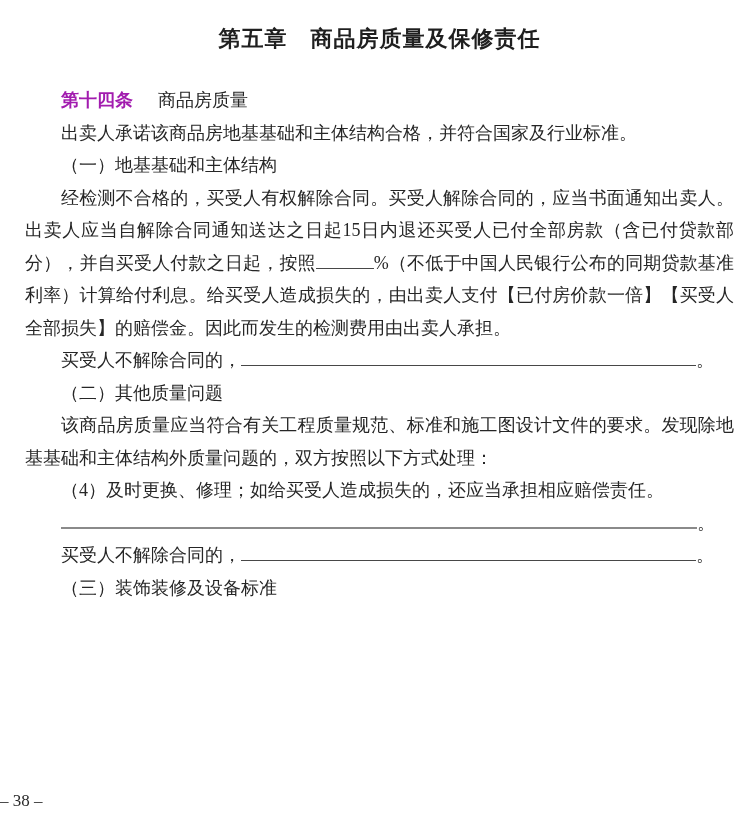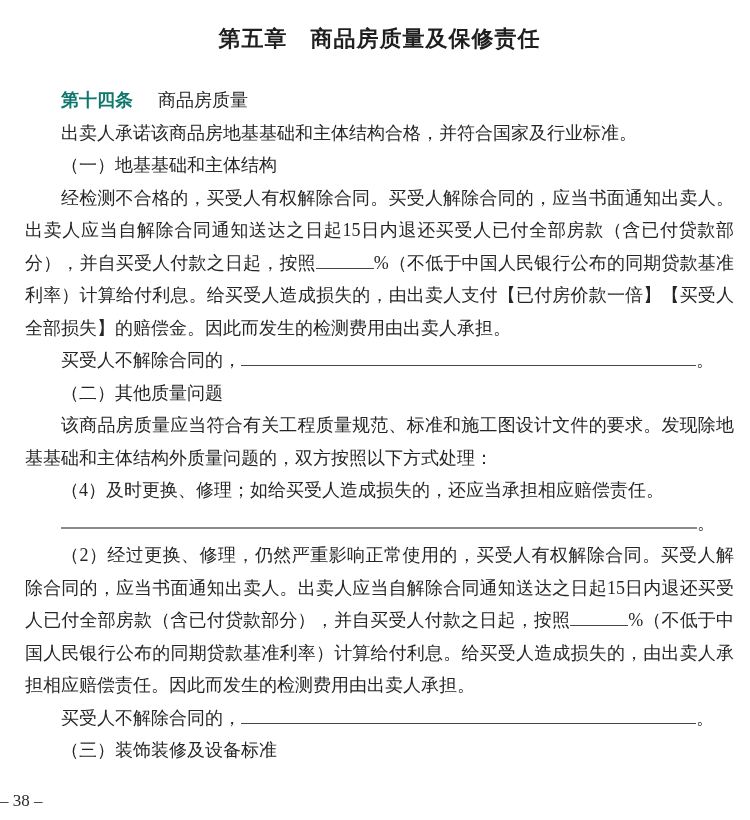--- a/index.html
+++ b/index.html
@@ -34,21 +34,21 @@
     line-height: 32.5px;
     text-align: justify;
   }
   .para {
     margin: 0;
     text-indent: 36px;
   }
   .article-number {
     font-family: Liberation Sans, sans-serif;
     font-weight: bold;
-    color: #0f766e;
+    color: #a21caf;
   }
   .article-title {
     margin-left: 25px;
   }
   .blank {
     display: inline-block;
     height: 0.95em;
     vertical-align: baseline;
     border-bottom: 1.5px solid #474747;
   }
@@ -90,21 +90,20 @@
     <p class="para"><span>买受人不解除合同的，</span><span class="blank blank-fill"></span><span class="period">。</span></p>
 
     <p class="para">（二）其他质量问题</p>
 
     <p class="para">该商品房质量应当符合有关工程质量规范、标准和施工图设计文件的要求。发现除地基基础和主体结构外质量问题的，双方按照以下方式处理：</p>
 
     <p class="para">（4）及时更换、修理；如给买受人造成损失的，还应当承担相应赔偿责任。</p>
 
     <p class="para"><span class="blank blank-full"></span><span class="period">。</span></p>
 
-    <p class="para"><span>（2）经过更换、修理，仍然严重影响正常使用的，买受人有权解除合同。买受人解除合同的，应当书面通知出卖人。出卖人应当自解除合同通知送达之日起15日内退还买受人已付全部房款（含已付贷款部分），并自买受人付款之日起，按照</span><span class="blank blank-rate"></span><span>%</span><span>（不低于中国人民银行公布的同期贷款基准利率）计算给付利息。给买受人造成损失的，由出卖人承担相应赔偿责任。因此而发生的检测费用由出卖人承担。</span></p>
 
     <p class="para"><span>买受人不解除合同的，</span><span class="blank blank-fill"></span><span class="period">。</span></p>
 
     <p class="para">（三）装饰装修及设备标准</p>
 
   </div>
 
   <div class="page-footer">– 38 –</div>
 
 </div>

